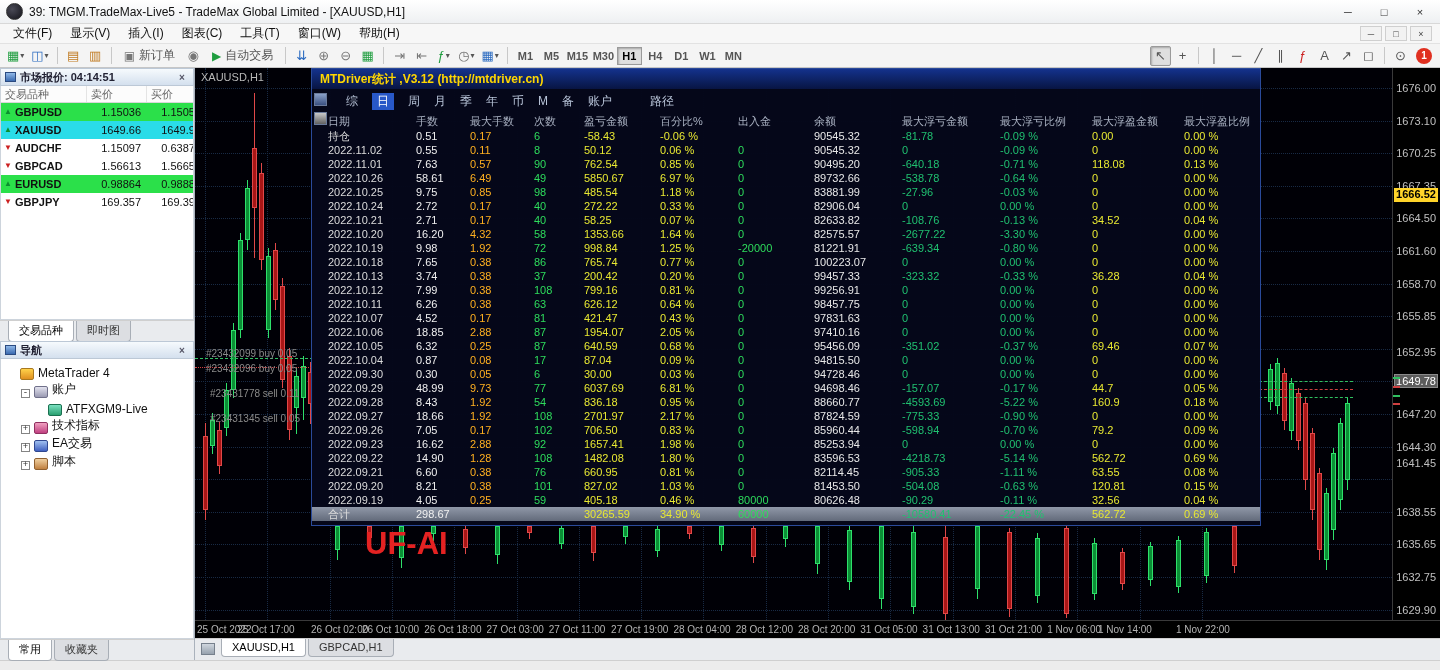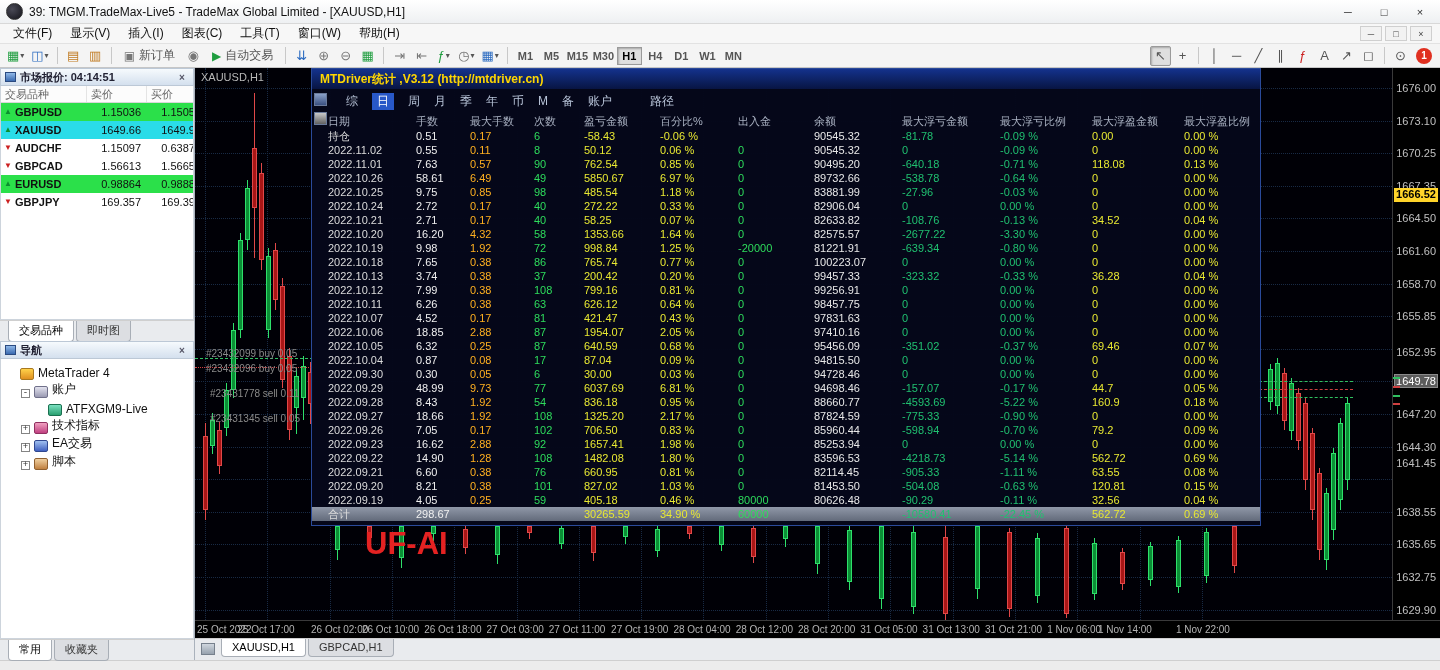--- a/index.html
+++ b/index.html
@@ -887,21 +887,21 @@
                 <span class="c8">-4593.69</span>
                 <span class="c9">-5.22 %</span>
                 <span class="c10">160.9</span>
                 <span class="c11">0.18 %</span>
               </div>
               <div class="ov-row">
                 <span class="c0">2022.09.27</span>
                 <span class="c1">18.66</span>
                 <span class="c2">1.92</span>
                 <span class="c3">108</span>
-                <span class="c4">1325.20</span>
+                <span class="c4">2701.97</span>
                 <span class="c5">2.17 %</span>
                 <span class="c6">0</span>
                 <span class="c7">87824.59</span>
                 <span class="c8">-775.33</span>
                 <span class="c9">-0.90 %</span>
                 <span class="c10">0</span>
                 <span class="c11">0.00 %</span>
               </div>
               <div class="ov-row">
                 <span class="c0">2022.09.26</span>

